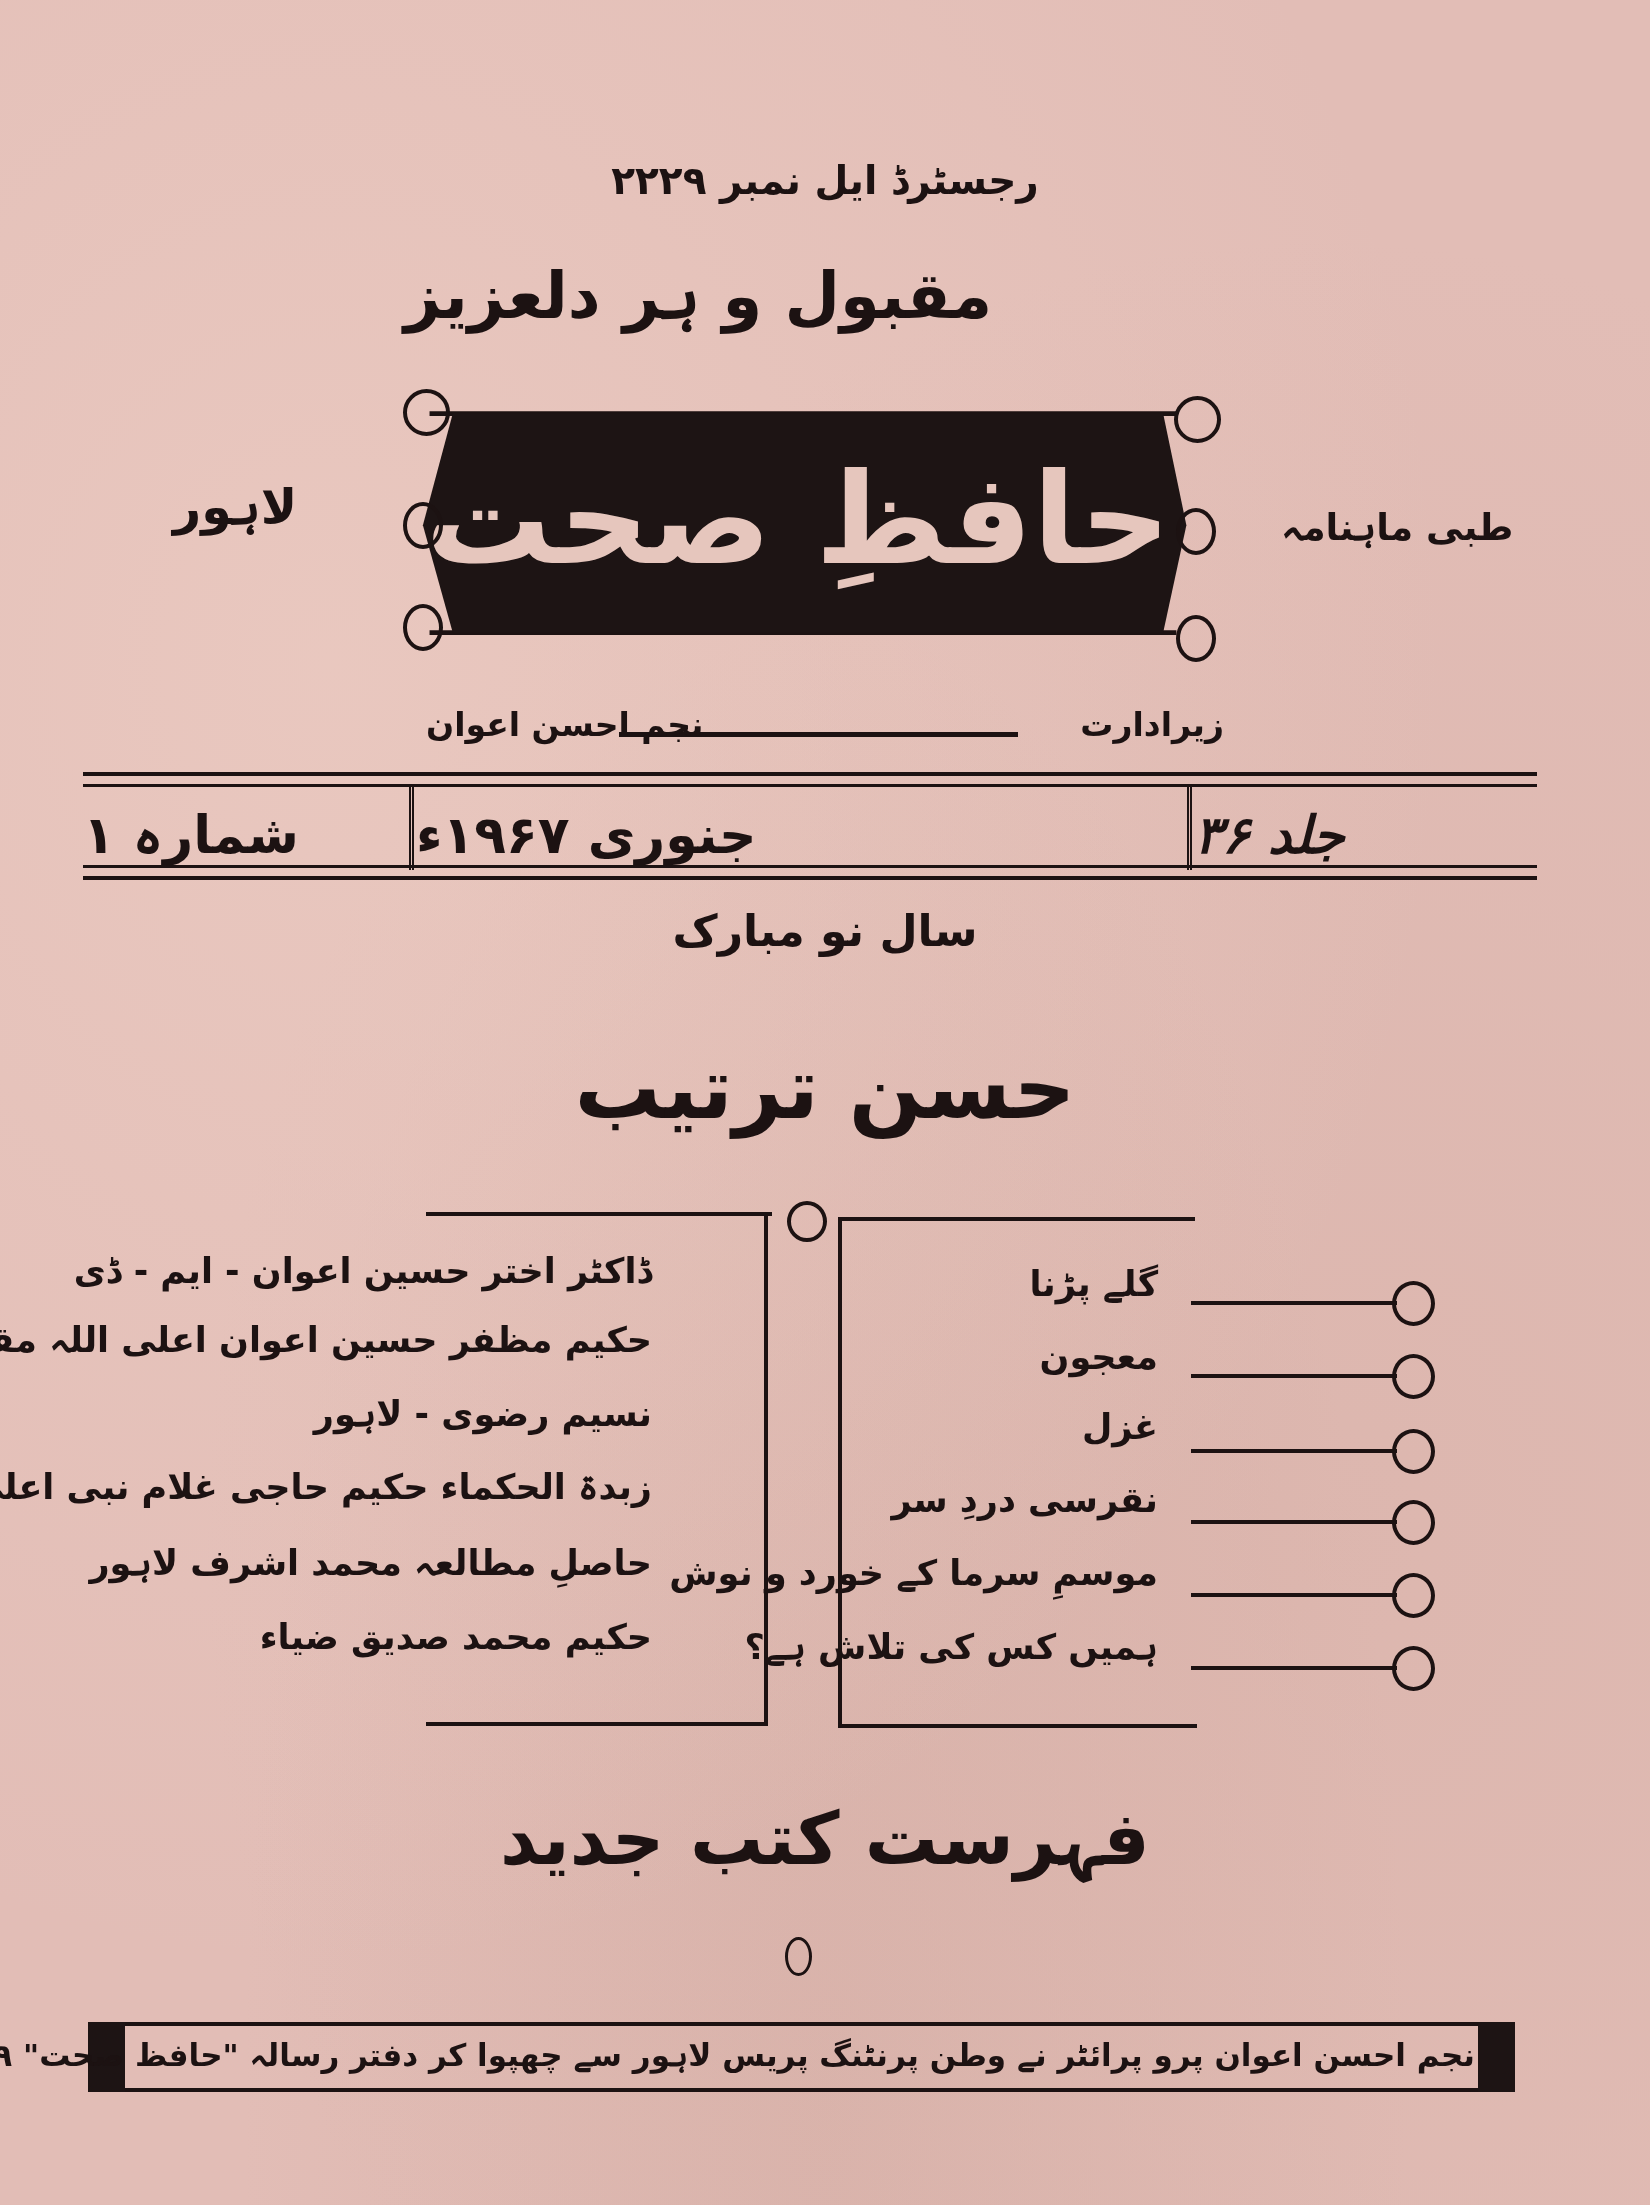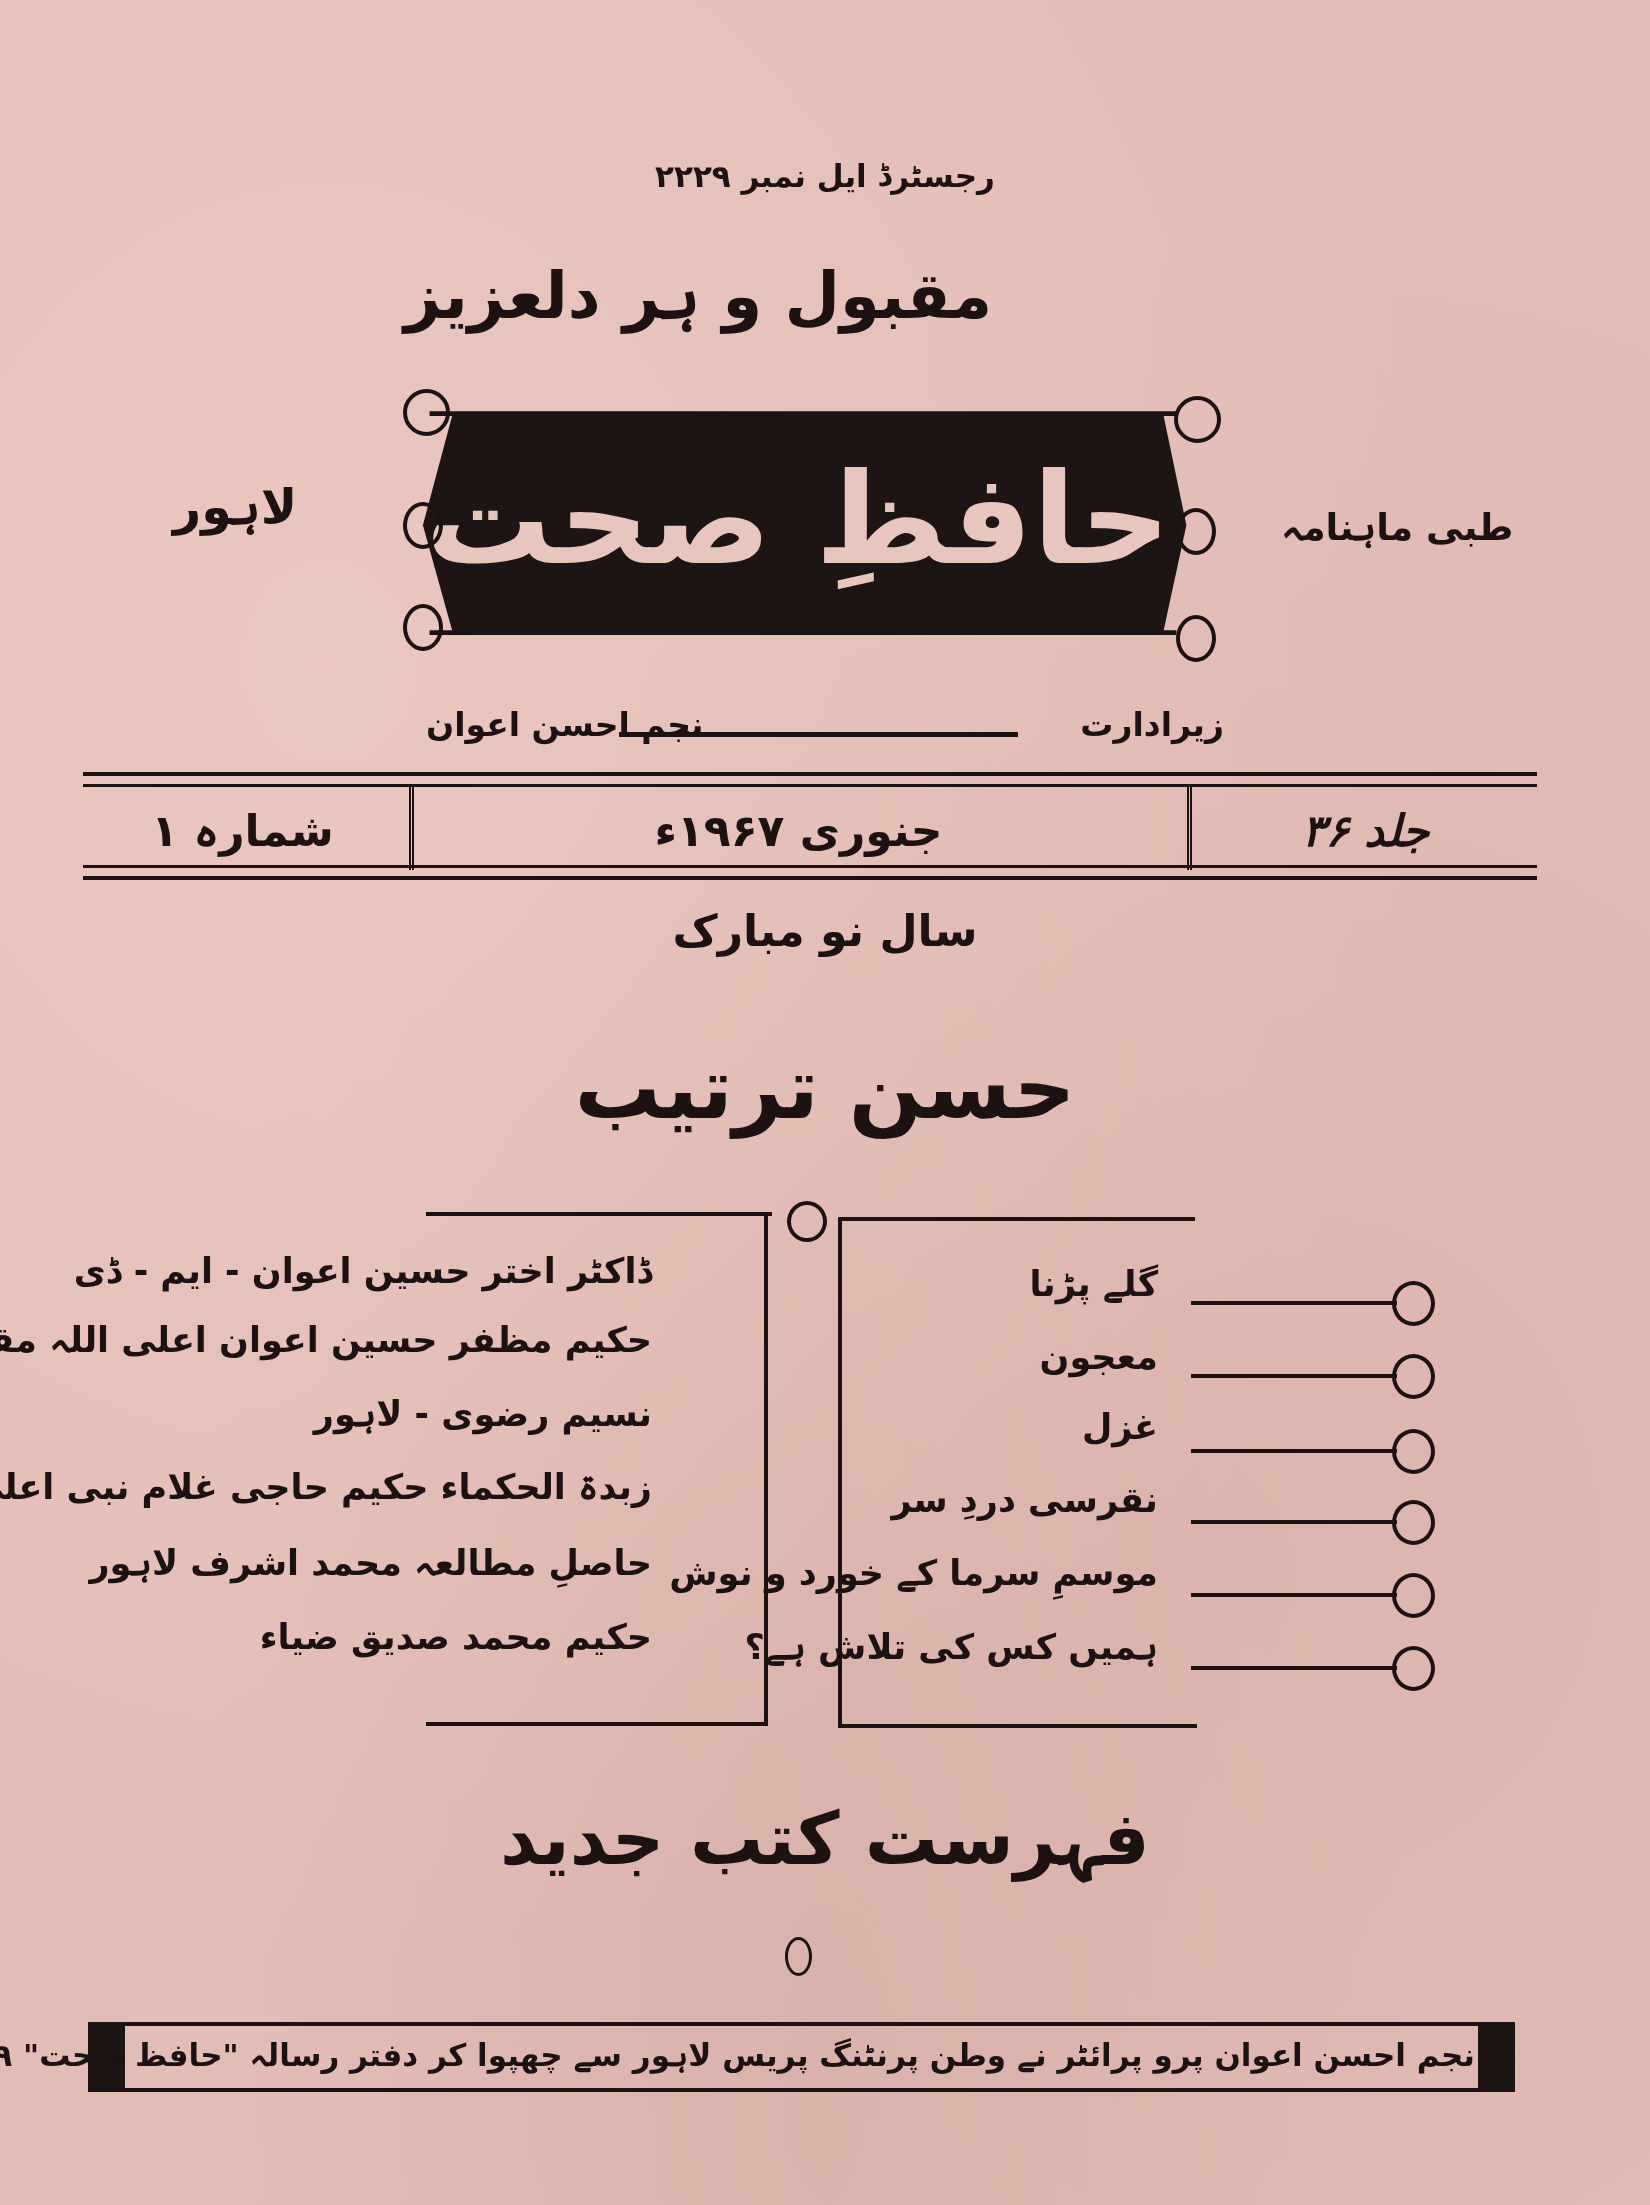--- a/index.html
+++ b/index.html
@@ -12,41 +12,41 @@
       radial-gradient(ellipse at 50% 95%, rgba(200,160,150,0.3), transparent 50%);
     font-family: "DejaVu Sans", sans-serif;
     color: #1c1212;
   }
   .ur { direction: rtl; unicode-bidi: embed; font-family: "DejaVu Sans", sans-serif; color: #1c1212; white-space: nowrap; }
   .abs { position: absolute; }
   .ring { position: absolute; border: 4.7px solid #1c1212; border-radius: 50%; box-sizing: border-box; background: transparent; }
   .hline { position: absolute; background: #1c1212; }
   .vline { position: absolute; background: #1c1212; }
 
-  #registration { left: 0; width: 1650px; top: 158px; text-align: center; font-size: 31px; font-weight: bold; }
+  #registration { left: 0; width: 1650px; top: 158px; text-align: center; font-size: 39px; font-weight: bold; }
   #tagline { left: 0; width: 1396px; top: 259px; text-align: center; font-size: 64px; font-weight: bold; }
 
   
   #masthead { position: absolute; left: 399px; top: 399px; width: 798px; height: 239px; }
   #masthead svg { position: absolute; left: 0; top: 0; }
   #masthead-title { position: absolute; left: 0; width: 798px; top: 47px; text-align: center; font-size: 126px; font-weight: bold; color: #e6c6bd; }
 
   #left-label { left: 1234px; top: 506px; font-size: 37px; font-weight: bold; margin-left: 47px; }
   #city-label { left: 173px; top: 479px; font-size: 49px; font-weight: bold; }
 
   #editor-row { top: 705px; left: 426px; width: 798px; height: 53px; }
   #editor-label { position: absolute; right: 0; top: 0; font-size: 33px; font-weight: bold; }
   #editor-name { position: absolute; left: 0; top: 0; font-size: 33px; font-weight: bold; }
   #editor-dash { position: absolute; left: 193px; width: 399px; top: 27px; height: 4.7px; background: #1c1212; }
 
   
   #issue-band { position: absolute; left: 83px; top: 772px; width: 1454px; height: 110px; }
   .band-line { position: absolute; left: 0; width: 100%; height: 4px; background: #1c1212; }
   .band-div { position: absolute; top: 12px; width: 5.3px; height: 86px; border-left: 2px solid #1c1212; border-right: 2px solid #1c1212; box-sizing: border-box; }
-  .band-cell { position: absolute; top: 33px; font-size: 44px; font-weight: bold; text-align: center; }
+  .band-cell { position: absolute; top: 33px; font-size: 52px; font-weight: bold; text-align: left; }
 
   #newyear { left: 0; width: 1650px; top: 905px; text-align: center; font-size: 44px; font-weight: bold; }
   #contents-title { left: 0; width: 1650px; top: 1038px; text-align: center; font-size: 86px; font-weight: bold; }
   .author { position: absolute; right: 998px; font-size: 35px; font-weight: bold; }
   .article { position: absolute; right: 492px; font-size: 35px; font-weight: bold; text-align: right; }
   .art-line { position: absolute; left: 1191px; width: 206px; height: 4px; background: #1c1212; }
 
   #new-books { left: 0; width: 1650px; top: 1796px; text-align: center; font-size: 73px; font-weight: bold; }
 
   

